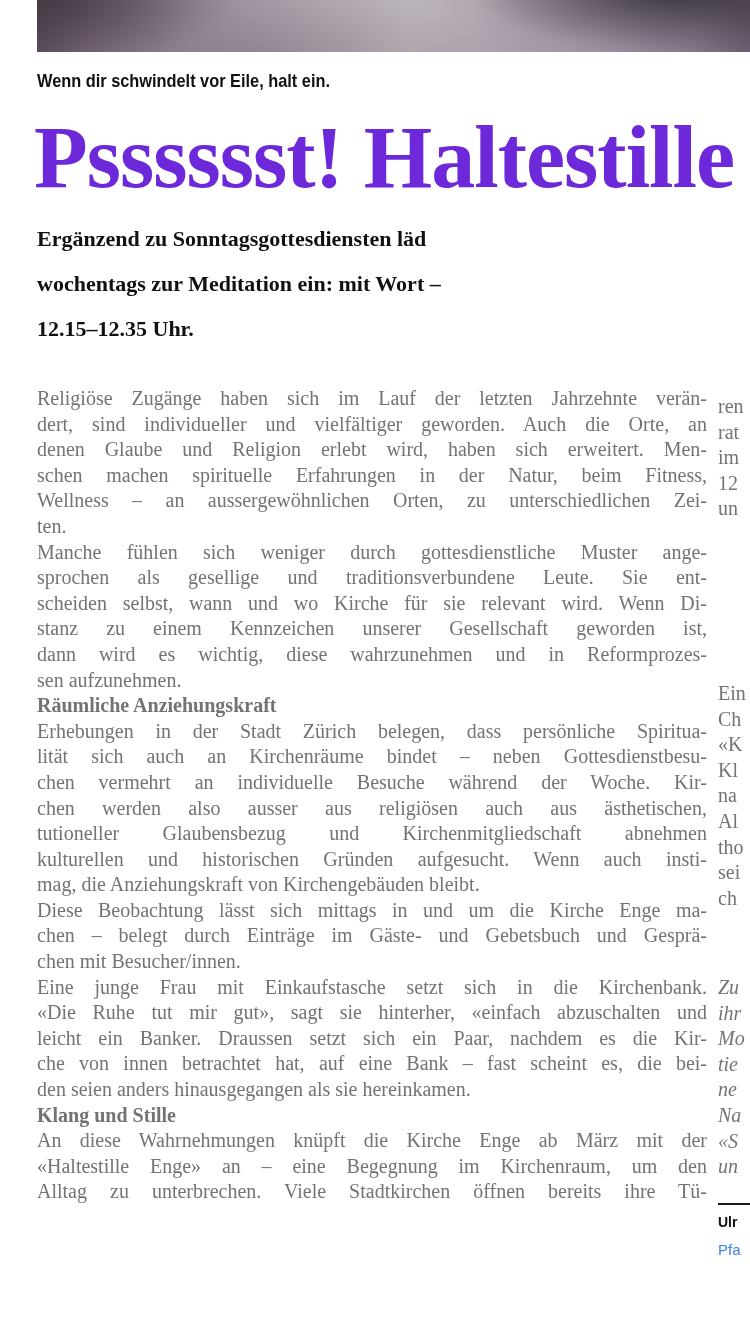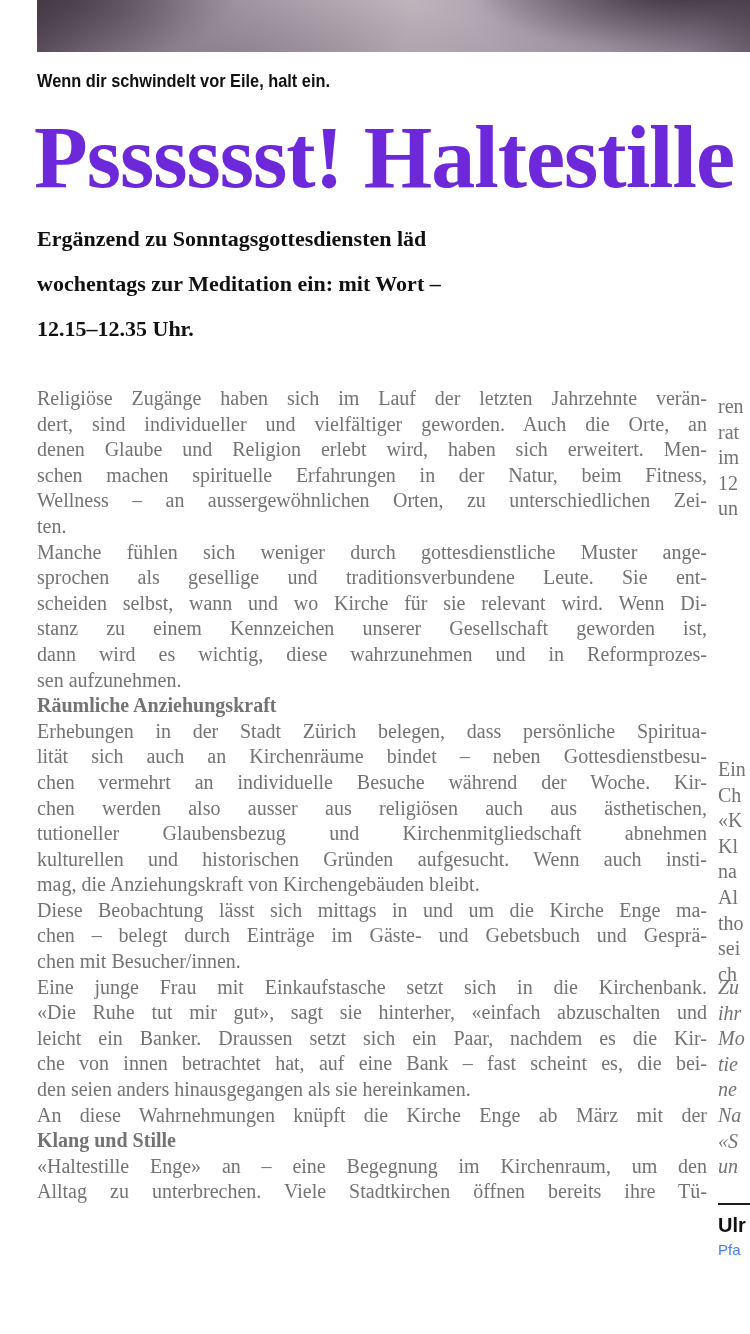--- a/index.html
+++ b/index.html
@@ -40,27 +40,27 @@
   .col-left{position:absolute;left:37px;top:386px;width:670px;}
   .col-right{position:absolute;left:718px;top:0;width:240px;height:1334px;}
   .ln{
     font-size:20px;line-height:25.6px;height:25.6px;white-space:nowrap;
     color:#737373;
   }
   .ln.just{white-space:normal;text-align:justify;text-align-last:justify;}
   .ln.hd{font-weight:bold;}
   .rc-block{position:absolute;left:0;}
   .rc-a{top:386px;margin-top:8px;}
-  .rc-b{top:757px;}
+  .rc-b{top:681px;}
   .rc-c{top:975px;}
   .rc-c .ln{font-style:italic;}
   .byline-rule{position:absolute;left:0;top:1203px;width:180px;border-top:2px solid #1a1a1a;}
   .byline-author{
     position:absolute;left:0;top:1214px;
-    font-family:"Liberation Sans", sans-serif;font-weight:bold;font-size:20px;color:#111;white-space:nowrap;
+    font-family:"Liberation Sans", sans-serif;font-weight:bold;font-size:14px;color:#111;white-space:nowrap;
   }
   .byline-role{
     position:absolute;left:0;top:1241px;
     font-family:"Liberation Sans", sans-serif;font-size:15px;color:#3b82f6;white-space:nowrap;
   }
 </style>
 </head>
 <body>
 
 <div>
@@ -101,22 +101,22 @@
       <div class="ln just">kulturellen und historischen Gründen aufgesucht. Wenn auch insti-</div>
       <div class="ln">mag, die Anziehungskraft von Kirchengebäuden bleibt.</div>
       <div class="ln just">Diese Beobachtung lässt sich mittags in und um die Kirche Enge ma-</div>
       <div class="ln just">chen – belegt durch Einträge im Gäste- und Gebetsbuch und Gesprä-</div>
       <div class="ln">chen mit Besucher/innen.</div>
       <div class="ln just">Eine junge Frau mit Einkaufstasche setzt sich in die Kirchenbank.</div>
       <div class="ln just">«Die Ruhe tut mir gut», sagt sie hinterher, «einfach abzuschalten und</div>
       <div class="ln just">leicht ein Banker. Draussen setzt sich ein Paar, nachdem es die Kir-</div>
       <div class="ln just">che von innen betrachtet hat, auf eine Bank – fast scheint es, die bei-</div>
       <div class="ln">den seien anders hinausgegangen als sie hereinkamen.</div>
+      <div class="ln hd">Klang und Stille</div>
       <div class="ln just">An diese Wahrnehmungen knüpft die Kirche Enge ab März mit der</div>
-      <div class="ln hd">Klang und Stille</div>
       <div class="ln just">«Haltestille Enge» an – eine Begegnung im Kirchenraum, um den</div>
       <div class="ln just">Alltag zu unterbrechen. Viele Stadtkirchen öffnen bereits ihre Tü-</div>
     </div>
 
   <div class="col-right">
     <div class="rc-block rc-a" id="rc-a">
         <div class="ln">ren</div>
         <div class="ln">rat</div>
         <div class="ln">im</div>
         <div class="ln">12</div>

